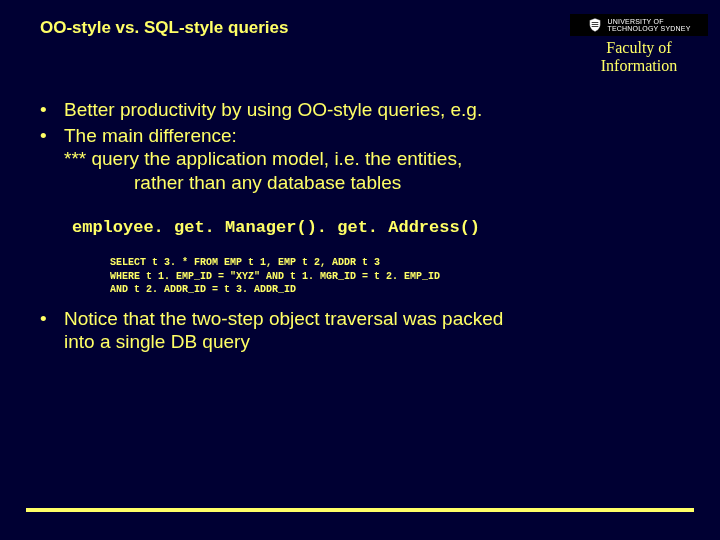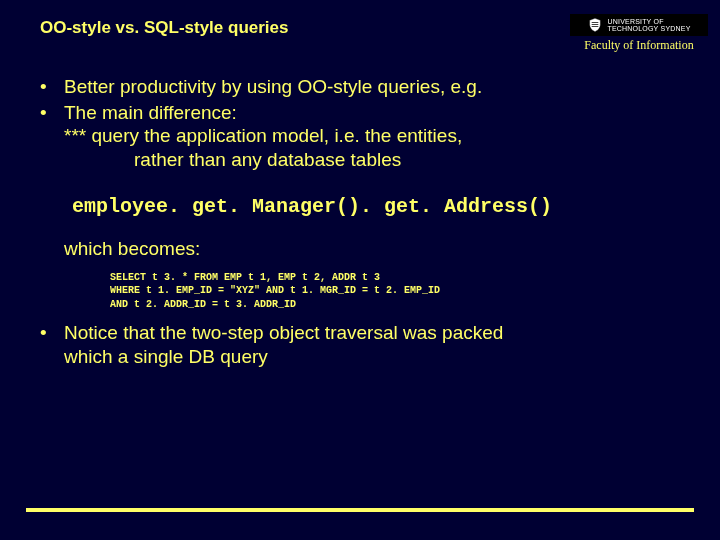--- a/index.html
+++ b/index.html
@@ -42,21 +42,21 @@
     width: 16px;
     height: 16px;
     display: inline-flex;
     align-items: center;
     justify-content: center;
   }
   .logo-icon svg { width: 16px; height: 16px; }
   .logo-text { text-align: left; line-height: 1; }
   .faculty {
     font-family: "Times New Roman", serif;
-    font-size: 12px;
+    font-size: 16px;
     line-height: 1.15;
     margin-top: 3px;
   }
   .content {
     padding: 18px 24px 0 36px;
     font-size: 19px;
     line-height: 1.25;
   }
   ul.bullets { list-style: none; }
   ul.bullets > li { position: relative; padding-left: 28px; margin-bottom: 2px; }
@@ -64,21 +64,21 @@
     content: "•";
     position: absolute;
     left: 4px;
     top: 0;
     font-size: 19px;
   }
   .indent2 { padding-left: 70px; display: block; }
   .code-inline {
     font-family: "Courier New", monospace;
     font-weight: bold;
-    font-size: 20px;
+    font-size: 17px;
     margin: 22px 0 18px 36px;
   }
   .which {
     margin: 0 0 10px 28px;
     font-size: 19px;
   }
   .sql {
     font-family: "Courier New", monospace;
     font-weight: bold;
     font-size: 10px;
@@ -127,27 +127,26 @@
     </li>
     <li>
       <span>The main difference:</span><br>
       <span>*** query the application model, i.e. the entities,</span>
       <span class="indent2">rather than any database tables</span>
     </li>
   </ul>
 
   <div class="code-inline">employee. get. Manager(). get. Address()</div>
 
-  <div class="which">which becomes:</div>
 
   <div class="sql"><span>SELECT t 3. * FROM EMP t 1, EMP t 2, ADDR t 3</span>
 <span>WHERE t 1. EMP_ID = "XYZ" AND t 1. MGR_ID = t 2. EMP_ID</span>
 <span>AND t 2. ADDR_ID = t 3. ADDR_ID</span></div>
 
   <ul class="bullets last-list">
     <li>
       <span>Notice that the two-step object traversal was packed</span><br>
-      <span>which a single DB query</span>
+      <span>into a single DB query</span>
     </li>
   </ul>
 </div>
 
 <div class="rule"></div>
 
 </body></html>

